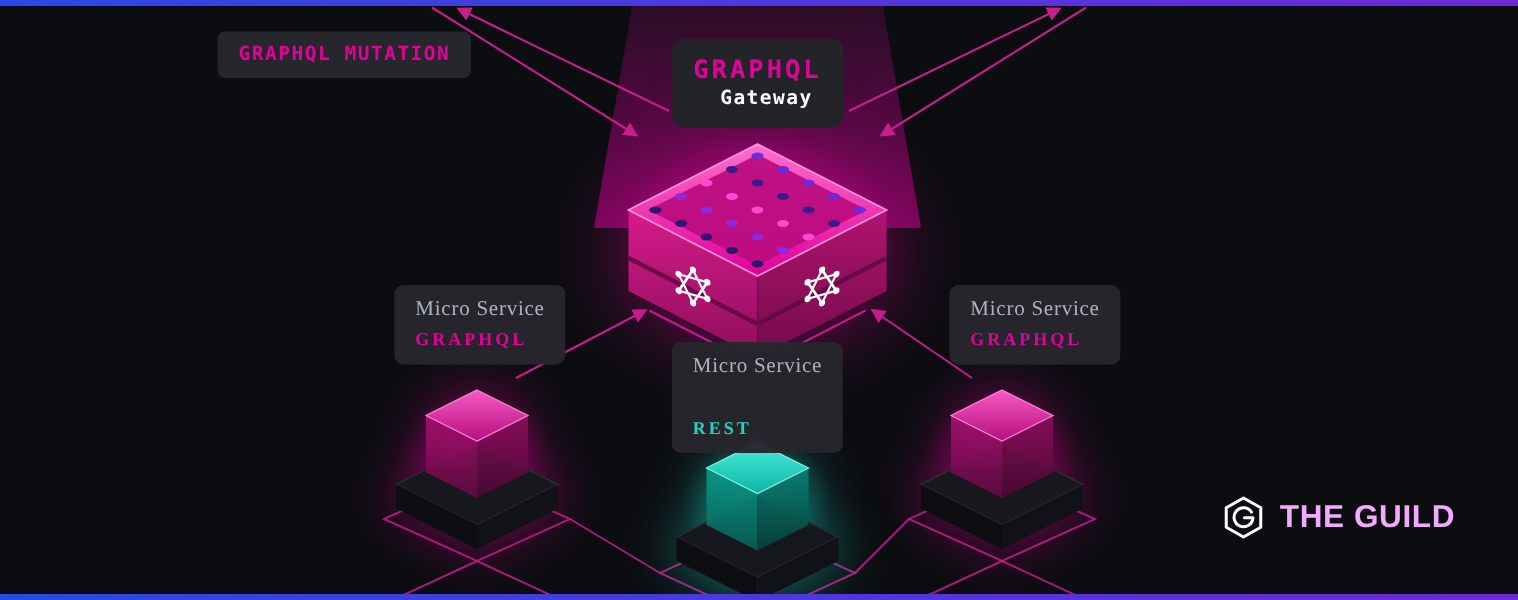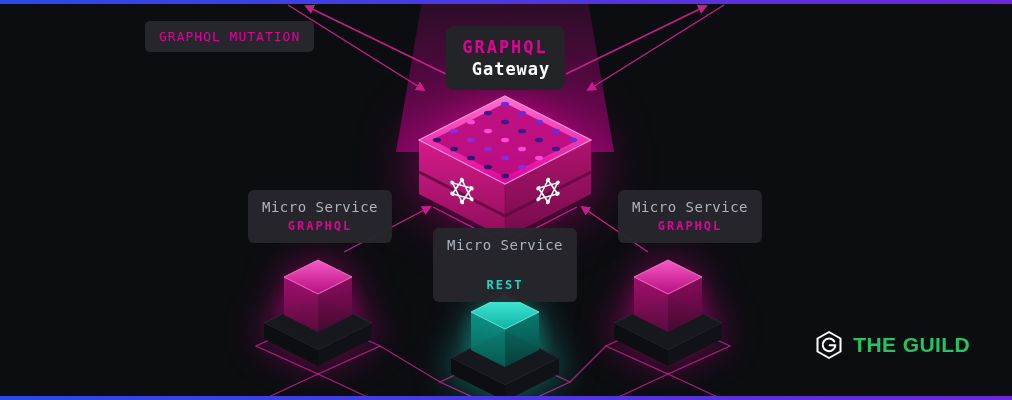--- a/index.html
+++ b/index.html
@@ -28,42 +28,42 @@
 
   .cube-svg{position:absolute;z-index:3;}
   .cube-magenta{filter:drop-shadow(0 0 18px rgba(225,0,152,.5));}
   .cube-teal{filter:drop-shadow(0 0 18px rgba(22,214,196,.5));}
   .gateway-svg{position:absolute;left:405px;top:88px;z-index:4;
     filter:drop-shadow(0 0 28px rgba(225,0,152,.55));}
   .gql path{fill:none;stroke:#fff;stroke-width:1.7;}
   .gql circle{fill:#fff;}
 
   .chip{position:absolute;z-index:10;background:var(--label_bg,#26272d);border-radius:5px;
-    padding:8px 14px;font-size:13px;font-weight:normal;letter-spacing:1px;
+    padding:8px 14px;font-size:13px;font-weight:bold;letter-spacing:1px;
     color:var(--accent_magenta,#e10098);}
   .chip.mutation{left:145px;top:21px;}
   .chip.query{left:702px;top:21px;}
 
   .gateway-chip{position:absolute;left:505px;top:26px;transform:translateX(-50%);z-index:10;
     background:#232428;border-radius:8px;padding:10px 14px;text-align:center;line-height:1.3;}
   .gw1{color:var(--accent_magenta,#e10098);font-size:17px;font-weight:bold;letter-spacing:2px;}
-  .gw2{color:#fff;font-size:17px;font-weight:bold;letter-spacing:1px;margin-left:12px;}
+  .gw2{color:#fff;font-size:13px;font-weight:bold;letter-spacing:1px;margin-left:12px;}
 
   .svc{position:absolute;z-index:10;background:rgba(38,39,45,.96);border-radius:6px;
-    padding:8px 14px;text-align:center;transform:translateX(-50%);line-height:1.3;}
+    padding:8px 14px;text-align:left;transform:translateX(-50%);line-height:1.3;font-family:Liberation Serif, serif;}
   .svc .t{color:var(--label_text,#aeb4bc);font-size:14px;letter-spacing:.5px;}
   .svc .s{font-size:12px;font-weight:bold;letter-spacing:2px;margin-top:3px;}
   .svc .s.graphql{color:var(--accent_magenta,#e10098);}
   .svc .s.rest{color:var(--teal,#1fd6c4);margin-top:24px;}
   .svc.left{left:320px;top:190px;}
   .svc.center{left:505px;top:228px;}
   .svc.right{left:690px;top:190px;}
 
   .brand{position:absolute;right:42px;bottom:40px;z-index:10;display:flex;align-items:center;gap:9px;}
-  .brand-text{color:#22c55e;font-family:"Liberation Sans",sans-serif;font-weight:800;
+  .brand-text{color:#f0abfc;font-family:"Liberation Sans",sans-serif;font-weight:800;
     font-size:21px;letter-spacing:.4px;}
   .brand-icon path{fill:none;stroke:#fff;stroke-width:2;stroke-linecap:round;stroke-linejoin:round;}
 </style>
 </head>
 <body>
 
 <div class="stage">
 
   <div class="spot"></div>
   <div class="gw-glow"></div>

